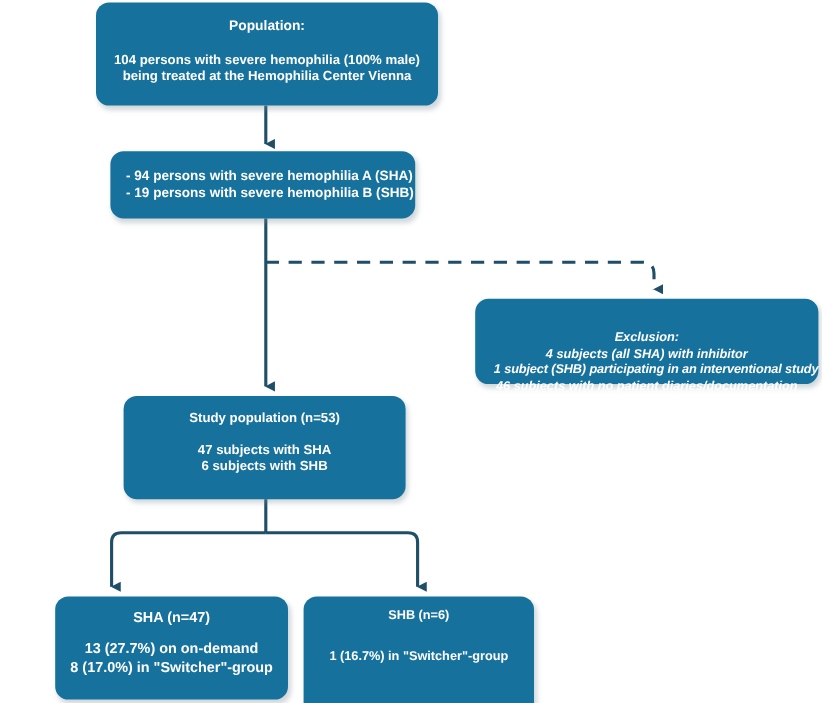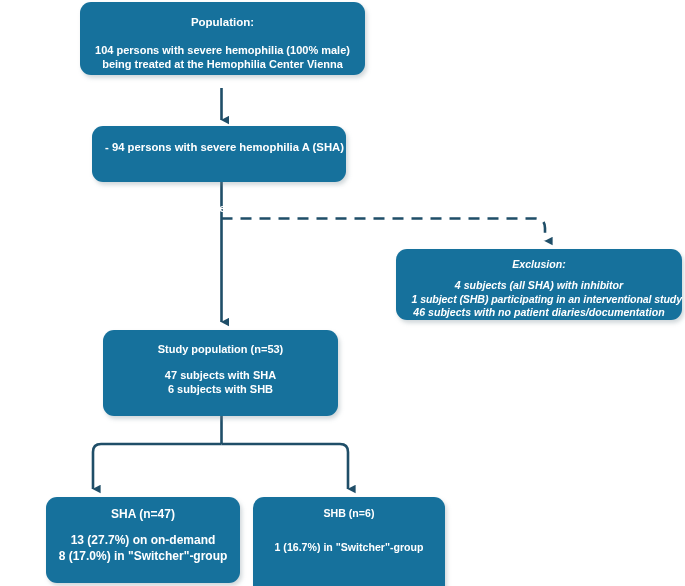--- a/index.html
+++ b/index.html
@@ -26,27 +26,27 @@
     z-index:2;
   }
   .box .line{
     line-height:1.28;
     white-space:nowrap;
   }
   .box .spacer{height:0.9em;}
   .italic .line{font-style:italic;}
 
   
-  #box-population{left:80px;top:2px;width:285px;height:73px;font-size:11px;padding-top:13px;}
+  #box-population{left:80px;top:2px;width:285px;height:86px;font-size:11px;padding-top:13px;}
   #box-population .title{font-size:11.5px;}
   #box-population .spacer{height:13px;}
 
-  #box-split{left:92px;top:126px;width:254px;height:56px;font-size:11.3px;padding-top:14px;text-align:left;padding-left:13px;gap:47px;}
+  #box-split{left:92px;top:126px;width:254px;height:56px;font-size:11.3px;padding-top:14px;text-align:left;padding-left:13px;}
 
-  #box-exclusion{left:396px;top:249px;width:286px;height:71px;font-size:10.6px;padding-top:9px;}
+  #box-exclusion{left:396px;top:249px;width:286px;height:71px;font-size:10.6px;padding-top:26px;}
   #box-exclusion .spacer{height:11px;}
   #box-exclusion .wide{letter-spacing:-0.1px;text-align:right;}
 
   #box-study{left:103px;top:330px;width:235px;height:86px;font-size:11px;padding-top:12px;}
   #box-study .spacer{height:12px;}
 
   #box-sha{left:2px;top:497px;width:194px;height:86px;font-size:12px;padding-top:10px;margin-left:44px;}
   #box-sha .spacer{height:11px;}
 
   #box-shb{left:253px;top:497px;width:192px;height:110px;font-size:10.6px;padding-top:10px;}

